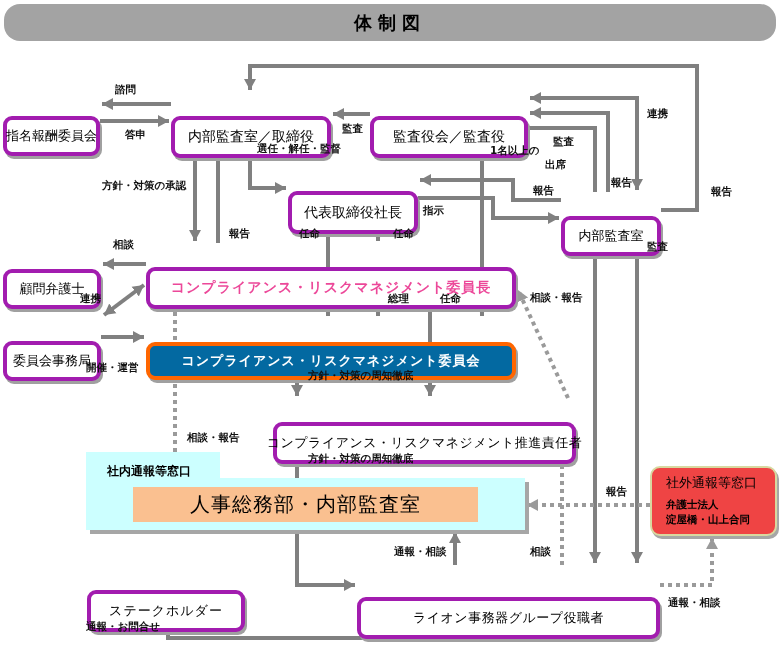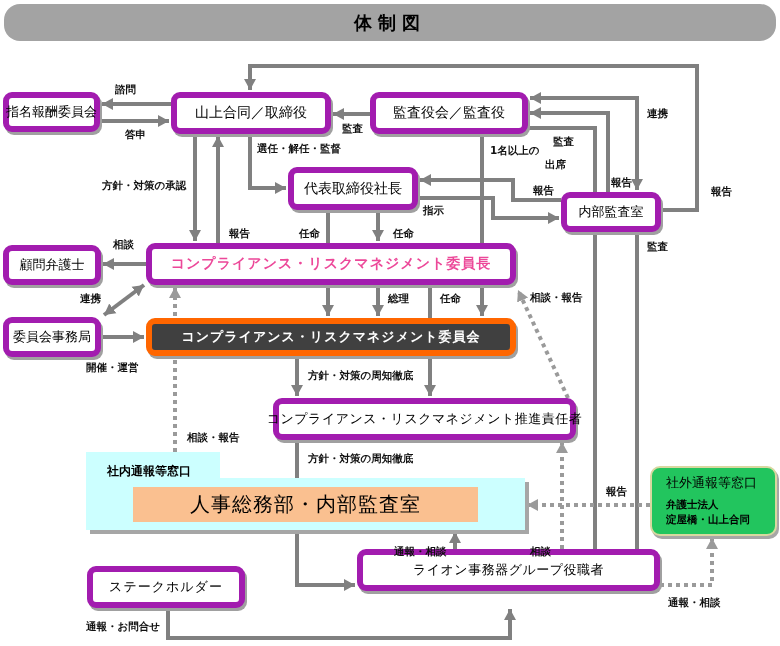--- a/index.html
+++ b/index.html
@@ -3,38 +3,38 @@
 <meta charset="utf-8">
 <style>
   html, body { margin: 0; padding: 0; background: #ffffff; }
   body { width: 780px; height: 646px; position: relative; overflow: hidden;
          font-family: "DejaVu Sans", sans-serif; color: #000; }
   .title-bar { position: absolute; left: 4px; top: 4px; width: 772px; height: 37px;
                background: #a3a3a3; border-radius: 16px; display: flex; align-items: center;
                justify-content: center; font-weight: bold; font-size: 18px; letter-spacing: 6px; }
   svg.edges { position: absolute; left: 0; top: 0; z-index: 1; }
   .box { position: absolute; z-index: 2; box-sizing: border-box; background: #fff;
-         border: 6px solid #a21caf; border-radius: 9px; box-shadow: 2px 3px 0 #a0a0a0;
+         border: 4px solid #a21caf; border-radius: 9px; box-shadow: 2px 3px 0 #a0a0a0;
          display: flex; align-items: center; justify-content: center;
-         font-size: 13px; white-space: nowrap; }
+         font-size: 13px; white-space: nowrap; margin-top: 24px; }
   .box.chair { color: #ec4899; font-weight: bold; font-size: 14px; letter-spacing: 1px; }
-  .box.committee { background: #404040; border-color: #ff6600; color: #fff; font-weight: bold;
+  .box.committee { background: #0369a1; border-color: #ff6600; color: #fff; font-weight: bold;
                    letter-spacing: 1px; box-shadow: 2px 3px 0 #a0a0a0; }
   .box.mid { font-size: 13px; letter-spacing: 0.5px; }
   .lbl { position: absolute; z-index: 3; font-size: 10.5px; font-weight: bold; white-space: nowrap; color: #111; }
   .hotline-tab { position: absolute; z-index: 2; left: 86px; top: 452px; width: 134px; height: 30px;
                  background: #ccffff; }
   .hotline-main { position: absolute; z-index: 2; left: 86px; top: 478px; width: 439px; height: 52px;
                   background: #ccffff; box-shadow: 4px 4px 0 #a6a6a6; }
   .hotline-tab-label { position: absolute; z-index: 3; left: 107px; top: 463px; font-size: 12px; font-weight: bold; }
   .hotline-dept { position: absolute; z-index: 3; left: 133px; top: 487px; width: 345px; height: 35px;
                   background: #fac090; display: flex; align-items: center; justify-content: center;
                   font-size: 20px; letter-spacing: 1px; }
   .external { position: absolute; z-index: 2; left: 650px; top: 466px; width: 127px; height: 70px;
-              box-sizing: border-box; background: #22c55e; border: 2px solid #d8d8a0; border-radius: 10px;
+              box-sizing: border-box; background: #ef4444; border: 2px solid #d8d8a0; border-radius: 10px;
               box-shadow: 2px 3px 0 #a6a6a6; padding: 6px 0 0 14px; }
   .external .ext-title { font-size: 13px; display: block; margin-bottom: 5px; }
   .external .ext-line { font-size: 10.5px; font-weight: bold; display: block; line-height: 15px; }
 </style>
 </head>
 <body>
 
 <div class="title-bar">体制図</div>
 
 <svg class="edges" width="780" height="646">
@@ -77,21 +77,21 @@
   <g fill="none" stroke="#9a9a9a" stroke-width="4" stroke-dasharray="4 4">
     <path d="M175 452 V287" marker-end="url(#arrd)"></path>
     <path d="M568 398 L518 290" marker-end="url(#arrd)"></path>
     <path d="M562 565 V442" marker-end="url(#arrd)"></path>
     <path d="M650 505 H527" marker-end="url(#arrd)"></path>
     <path d="M660 585 H712 V538" marker-end="url(#arrd)"></path>
   </g>
 </svg>
 
 <div class="box" style="left:3px;top:92px;width:97px;height:40px;">指名報酬委員会</div>
-<div class="box" style="left:171px;top:92px;width:160px;height:42px;font-size:14px;">山上合同／取締役</div>
+<div class="box" style="left:171px;top:92px;width:160px;height:42px;font-size:14px;">内部監査室／取締役</div>
 <div class="box" style="left:370px;top:92px;width:158px;height:42px;font-size:14px;">監査役会／監査役</div>
 <div class="box" style="left:288px;top:167px;width:130px;height:43px;font-size:14px;">代表取締役社長</div>
 <div class="box" style="left:561px;top:192px;width:100px;height:40px;">内部監査室</div>
 <div class="box" style="left:3px;top:245px;width:98px;height:40px;">顧問弁護士</div>
 <div class="box chair" style="left:146px;top:243px;width:370px;height:42px;">コンプライアンス・リスクマネジメント委員長</div>
 <div class="box" style="left:3px;top:317px;width:98px;height:40px;">委員会事務局</div>
 <div class="box committee" style="left:146px;top:318px;width:370px;height:38px;">コンプライアンス・リスクマネジメント委員会</div>
 <div class="box mid" style="left:273px;top:398px;width:303px;height:42px;">コンプライアンス・リスクマネジメント推進責任者</div>
 
 <div class="hotline-tab"></div>
@@ -99,21 +99,21 @@
 <div class="hotline-tab-label">社内通報等窓口</div>
 <div class="hotline-dept">人事総務部・内部監査室</div>
 
 <div class="external">
   <span class="ext-title">社外通報等窓口</span>
   <span class="ext-line">弁護士法人</span>
   <span class="ext-line">淀屋橋・山上合同</span>
 </div>
 
 <div class="box" style="left:87px;top:566px;width:158px;height:42px;letter-spacing:1px;">ステークホルダー</div>
-<div class="box mid" style="left:357px;top:549px;width:303px;height:42px;text-align:center;">ライオン事務器グループ役職者</div>
+<div class="box mid" style="left:357px;top:573px;width:303px;height:42px;text-align:center;">ライオン事務器グループ役職者</div>
 
 <span class="lbl" style="left:115px;top:83px;">諮問</span>
 <span class="lbl" style="left:125px;top:128px;">答申</span>
 <span class="lbl" style="left:342px;top:122px;">監査</span>
 <span class="lbl" style="left:257px;top:142px;">選任・解任・監督</span>
 <span class="lbl" style="left:102px;top:179px;">方針・対策の承認</span>
 <span class="lbl" style="left:229px;top:227px;">報告</span>
 <span class="lbl" style="left:299px;top:227px;">任命</span>
 <span class="lbl" style="left:393px;top:227px;">任命</span>
 <span class="lbl" style="left:490px;top:144px;">1名以上の</span>

